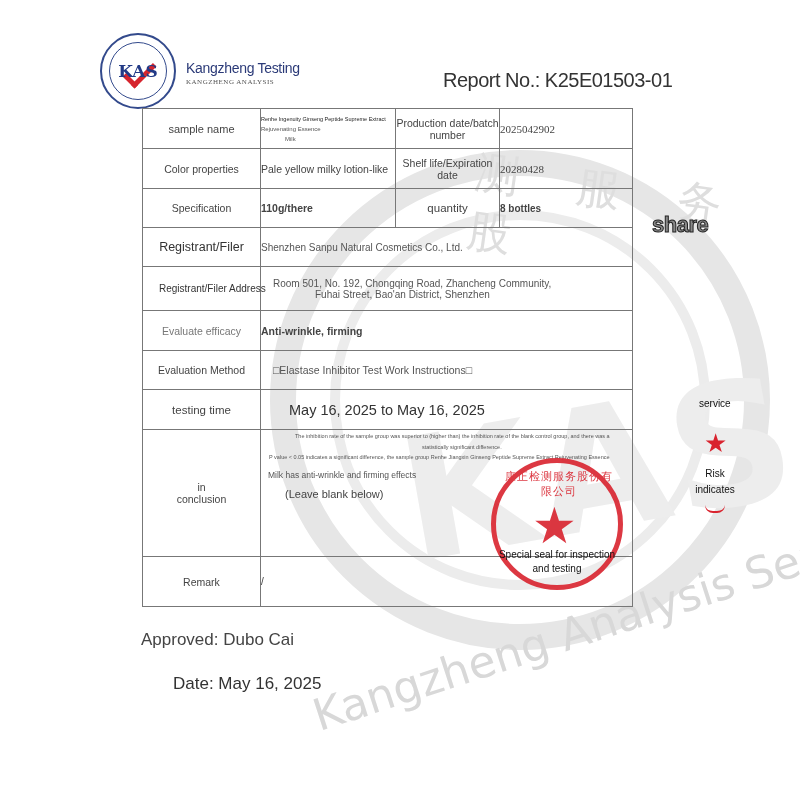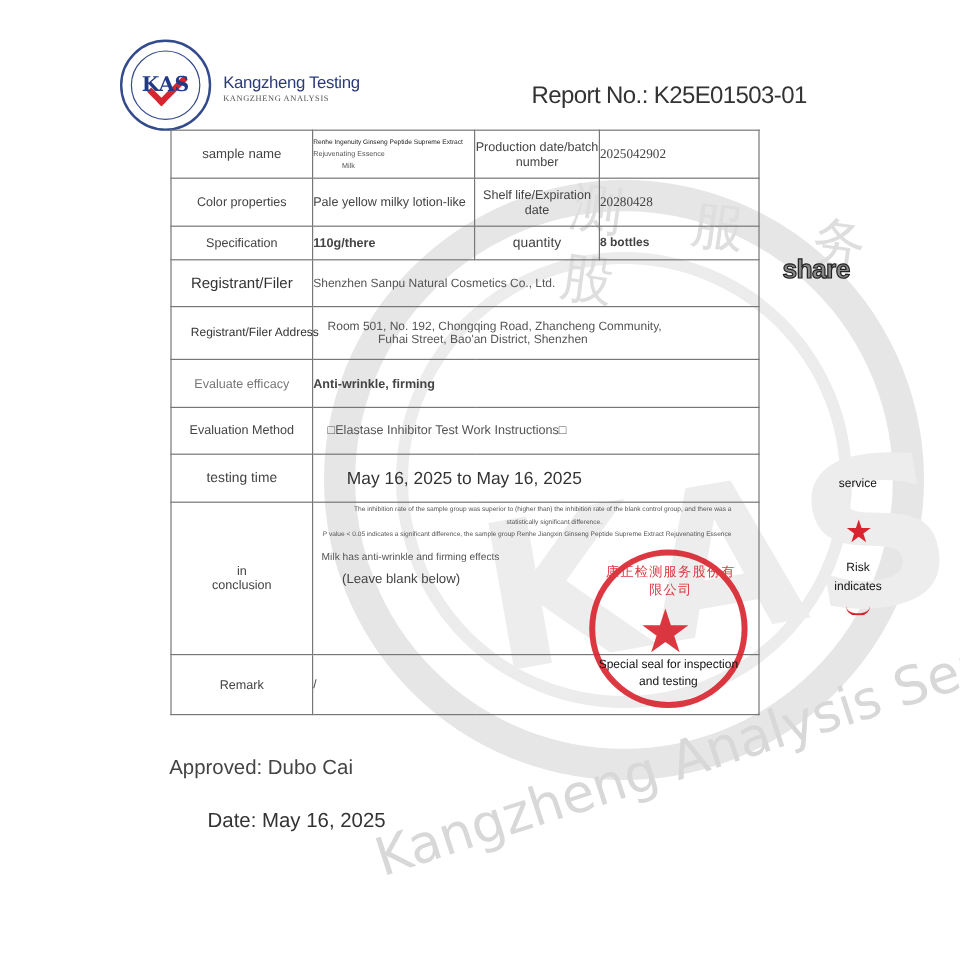--- a/index.html
+++ b/index.html
@@ -76,21 +76,21 @@
     </td>
     <td class="lab" style="font-size:10.5px;">Production date/batch number</td>
     <td class="val-serif">2025042902</td>
   </tr>
   <tr style="height:40px">
     <td class="lab" style="font-size:10.5px;">Color properties</td>
     <td style="font-size:10.5px;white-space:nowrap;padding-left:0;">Pale yellow milky lotion-like</td>
     <td class="lab" style="font-size:10.5px;">Shelf life/Expiration date</td>
     <td class="val-serif">20280428</td>
   </tr>
-  <tr style="height:28px">
+  <tr style="height:39px">
     <td class="lab" style="font-size:10.5px;">Specification</td>
     <td class="bold" style="font-size:10.5px;">110g/there</td>
     <td class="lab" style="font-size:11.5px;">quantity</td>
     <td class="bold" style="font-size:10px;padding-left:0;">8 bottles</td>
   </tr>
   <tr style="height:39px">
     <td class="lab" style="font-size:12.5px;color:#333;">Registrant/Filer</td>
     <td colspan="3" style="font-size:10px;color:#555;">Shenzhen Sanpu Natural Cosmetics Co., Ltd.</td>
   </tr>
   <tr style="height:40px">

